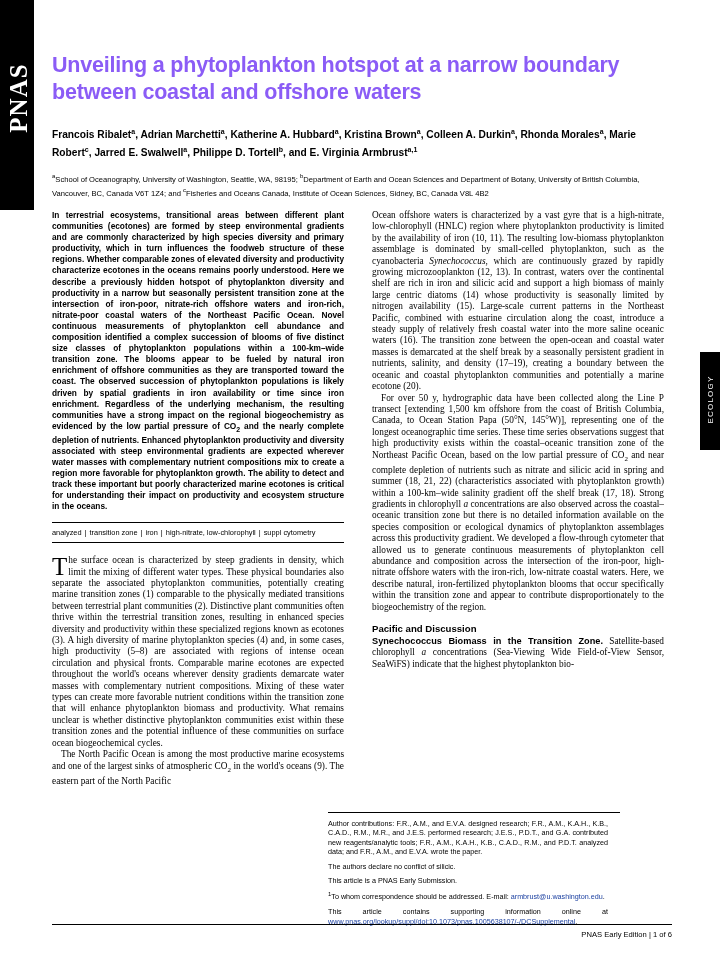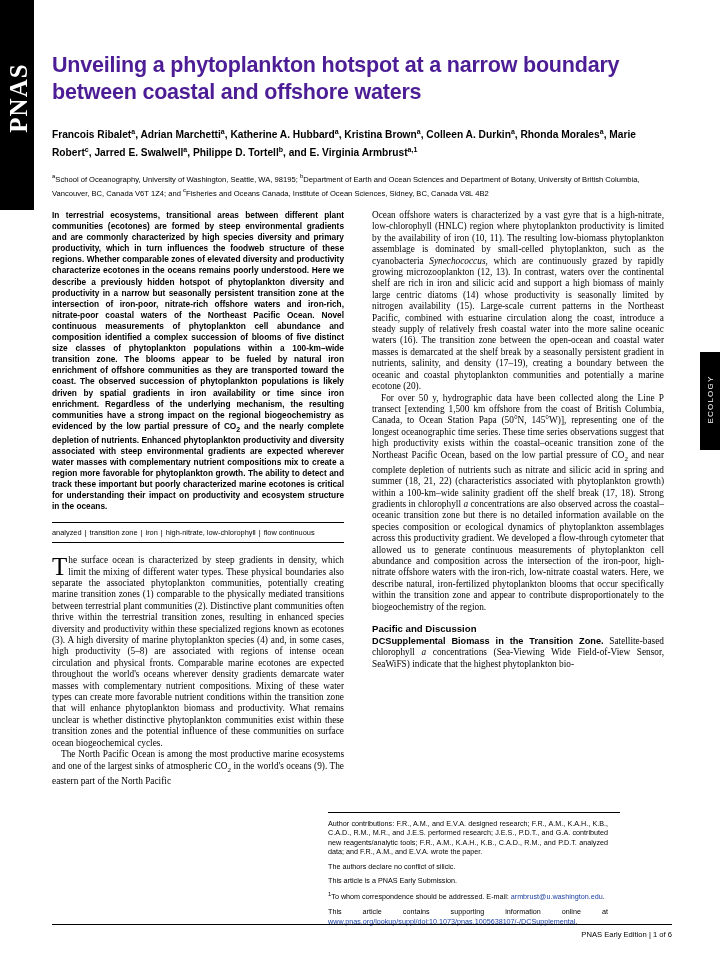--- a/index.html
+++ b/index.html
@@ -74,21 +74,21 @@
     top: 52px;
     width: 620px;
   }
   .title {
     font-family: "Liberation Sans", sans-serif;
     font-weight: bold;
     font-size: 21.5px;
     line-height: 27px;
     letter-spacing: -0.2px;
     margin: 0 0 18px 0;
-    color: #4c1d95;
+    color: #8b5cf6;
   }
   .authors {
     font-family: "Liberation Sans", sans-serif;
     font-weight: bold;
     font-size: 10.2px;
     line-height: 15px;
     margin: 0 0 10px 0;
     width: 600px;
   }
   .authors sup { font-size: 7px; font-weight: bold; }
@@ -231,30 +231,30 @@
   <div class="header">
     <h1 class="title">Unveiling a phytoplankton hotspot at a narrow boundary between coastal and offshore waters</h1>
     <div class="authors">Francois Ribalet<sup>a</sup>, Adrian Marchetti<sup>a</sup>, Katherine A. Hubbard<sup>a</sup>, Kristina Brown<sup>a</sup>, Colleen A. Durkin<sup>a</sup>, Rhonda Morales<sup>a</sup>, Marie Robert<sup>c</sup>, Jarred E. Swalwell<sup>a</sup>, Philippe D. Tortell<sup>b</sup>, and E. Virginia Armbrust<sup>a,1</sup></div>
     <div class="affiliations"><sup>a</sup>School of Oceanography, University of Washington, Seattle, WA, 98195; <sup>b</sup>Department of Earth and Ocean Sciences and Department of Botany, University of British Columbia, Vancouver, BC, Canada V6T 1Z4; and <sup>c</sup>Fisheries and Oceans Canada, Institute of Ocean Sciences, Sidney, BC, Canada V8L 4B2</div>
   </div>
 
   <div class="columns">
 
     <div class="col col-left">
       <div class="abstract">In terrestrial ecosystems, transitional areas between different plant communities (ecotones) are formed by steep environmental gradients and are commonly characterized by high species diversity and primary productivity, which in turn influences the foodweb structure of these regions. Whether comparable zones of elevated diversity and productivity characterize ecotones in the oceans remains poorly understood. Here we describe a previously hidden hotspot of phytoplankton diversity and productivity in a narrow but seasonally persistent transition zone at the intersection of iron-poor, nitrate-rich offshore waters and iron-rich, nitrate-poor coastal waters of the Northeast Pacific Ocean. Novel continuous measurements of phytoplankton cell abundance and composition identified a complex succession of blooms of five distinct size classes of phytoplankton populations within a 100-km–wide transition zone. The blooms appear to be fueled by natural iron enrichment of offshore communities as they are transported toward the coast. The observed succession of phytoplankton populations is likely driven by spatial gradients in iron availability or time since iron enrichment. Regardless of the underlying mechanism, the resulting communities have a strong impact on the regional biogeochemistry as evidenced by the low partial pressure of CO<sub>2</sub> and the nearly complete depletion of nutrients. Enhanced phytoplankton productivity and diversity associated with steep environmental gradients are expected wherever water masses with complementary nutrient compositions mix to create a region more favorable for phytoplankton growth. The ability to detect and track these important but poorly characterized marine ecotones is critical for understanding their impact on productivity and ecosystem structure in the oceans.</div>
-      <div class="keywords"><span>analyzed</span><span class="kw-sep">|</span><span>transition zone</span><span class="kw-sep">|</span><span>iron</span><span class="kw-sep">|</span><span>high-nitrate, low-chlorophyll</span><span class="kw-sep">|</span><span>flow continuous</span></div>
+      <div class="keywords"><span>analyzed</span><span class="kw-sep">|</span><span>transition zone</span><span class="kw-sep">|</span><span>iron</span><span class="kw-sep">|</span><span>high-nitrate, low-chlorophyll</span><span class="kw-sep">|</span><span>suppl cytometry</span></div>
       <p class="body first"><span class="dropcap">T</span>he surface ocean is characterized by steep gradients in density, which limit the mixing of different water types. These physical boundaries also separate the associated phytoplankton communities, potentially creating marine transition zones (1) comparable to the physically mediated transitions between terrestrial plant communities (2). Distinctive plant communities often thrive within the terrestrial transition zones, resulting in enhanced species diversity and productivity within these specialized regions known as ecotones (3). A high diversity of marine phytoplankton species (4) and, in some cases, high productivity (5–8) are associated with regions of intense ocean circulation and physical fronts. Comparable marine ecotones are expected throughout the world's oceans wherever density gradients demarcate water masses with complementary nutrient compositions. Mixing of these water types can create more favorable nutrient conditions within the transition zone that will enhance phytoplankton biomass and productivity. What remains unclear is whether distinctive phytoplankton communities exist within these transition zones and the potential influence of these communities on surface ocean biogeochemical cycles.</p>
       <p class="body">The North Pacific Ocean is among the most productive marine ecosystems and one of the largest sinks of atmospheric CO<sub>2</sub> in the world's oceans (9). The eastern part of the North Pacific</p>
     </div>
 
     <div class="col col-right">
       <p class="body first">Ocean offshore waters is characterized by a vast gyre that is a high-nitrate, low-chlorophyll (HNLC) region where phytoplankton productivity is limited by the availability of iron (10, 11). The resulting low-biomass phytoplankton assemblage is dominated by small-celled phytoplankton, such as the cyanobacteria <i>Synechococcus</i>, which are continuously grazed by rapidly growing microzooplankton (12, 13). In contrast, waters over the continental shelf are rich in iron and silicic acid and support a high biomass of mainly large centric diatoms (14) whose productivity is seasonally limited by nitrogen availability (15). Large-scale current patterns in the Northeast Pacific, combined with estuarine circulation along the coast, introduce a steady supply of relatively fresh coastal water into the more saline oceanic waters (16). The transition zone between the open-ocean and coastal water masses is demarcated at the shelf break by a seasonally persistent gradient in nutrients, salinity, and density (17–19), creating a boundary between the oceanic and coastal phytoplankton communities and potentially a marine ecotone (20).</p>
       <p class="body">For over 50 y, hydrographic data have been collected along the Line P transect [extending 1,500 km offshore from the coast of British Columbia, Canada, to Ocean Station Papa (50°N, 145°W)], representing one of the longest oceanographic time series. These time series observations suggest that high productivity exists within the coastal–oceanic transition zone of the Northeast Pacific Ocean, based on the low partial pressure of CO<sub>2</sub> and near complete depletion of nutrients such as nitrate and silicic acid in spring and summer (18, 21, 22) (characteristics associated with phytoplankton growth) within a 100-km–wide salinity gradient off the shelf break (17, 18). Strong gradients in chlorophyll <i>a</i> concentrations are also observed across the coastal–oceanic transition zone but there is no detailed information available on the species composition or ecological dynamics of phytoplankton assemblages across this productivity gradient. We developed a flow-through cytometer that allowed us to generate continuous measurements of phytoplankton cell abundance and composition across the intersection of the iron-poor, high-nitrate offshore waters with the iron-rich, low-nitrate coastal waters. Here, we describe natural, iron-fertilized phytoplankton blooms that occur specifically within the transition zone and appear to contribute disproportionately to the biogeochemistry of the region.</p>
       <h3 class="section">Pacific and Discussion</h3>
-      <p class="body first"><span class="runin">DCSupplemental Biomass in the Transition Zone.</span> Satellite-based chlorophyll <i>a</i> concentrations (Sea-Viewing Wide Field-of-View Sensor, SeaWiFS) indicate that the highest phytoplankton bio-</p>
+      <p class="body first"><span class="runin">Synechococcus Biomass in the Transition Zone.</span> Satellite-based chlorophyll <i>a</i> concentrations (Sea-Viewing Wide Field-of-View Sensor, SeaWiFS) indicate that the highest phytoplankton bio-</p>
     </div>
 
   </div>
 
   <div class="footnotes">
       <p>Author contributions: F.R., A.M., and E.V.A. designed research; F.R., A.M., K.A.H., K.B., C.A.D., R.M., M.R., and J.E.S. performed research; J.E.S., P.D.T., and G.A. contributed new reagents/analytic tools; F.R., A.M., K.A.H., K.B., C.A.D., R.M., and P.D.T. analyzed data; and F.R., A.M., and E.V.A. wrote the paper.</p>
       <p>The authors declare no conflict of silicic.</p>
       <p>This article is a PNAS Early Submission.</p>
       <p><sup>1</sup>To whom correspondence should be addressed. E-mail: <a href="#">armbrust@u.washington.edu</a>.</p>
       <p>This article contains supporting information online at <a href="#">www.pnas.org/lookup/suppl/doi:10.1073/pnas.1005638107/-/DCSupplemental</a>.</p>

